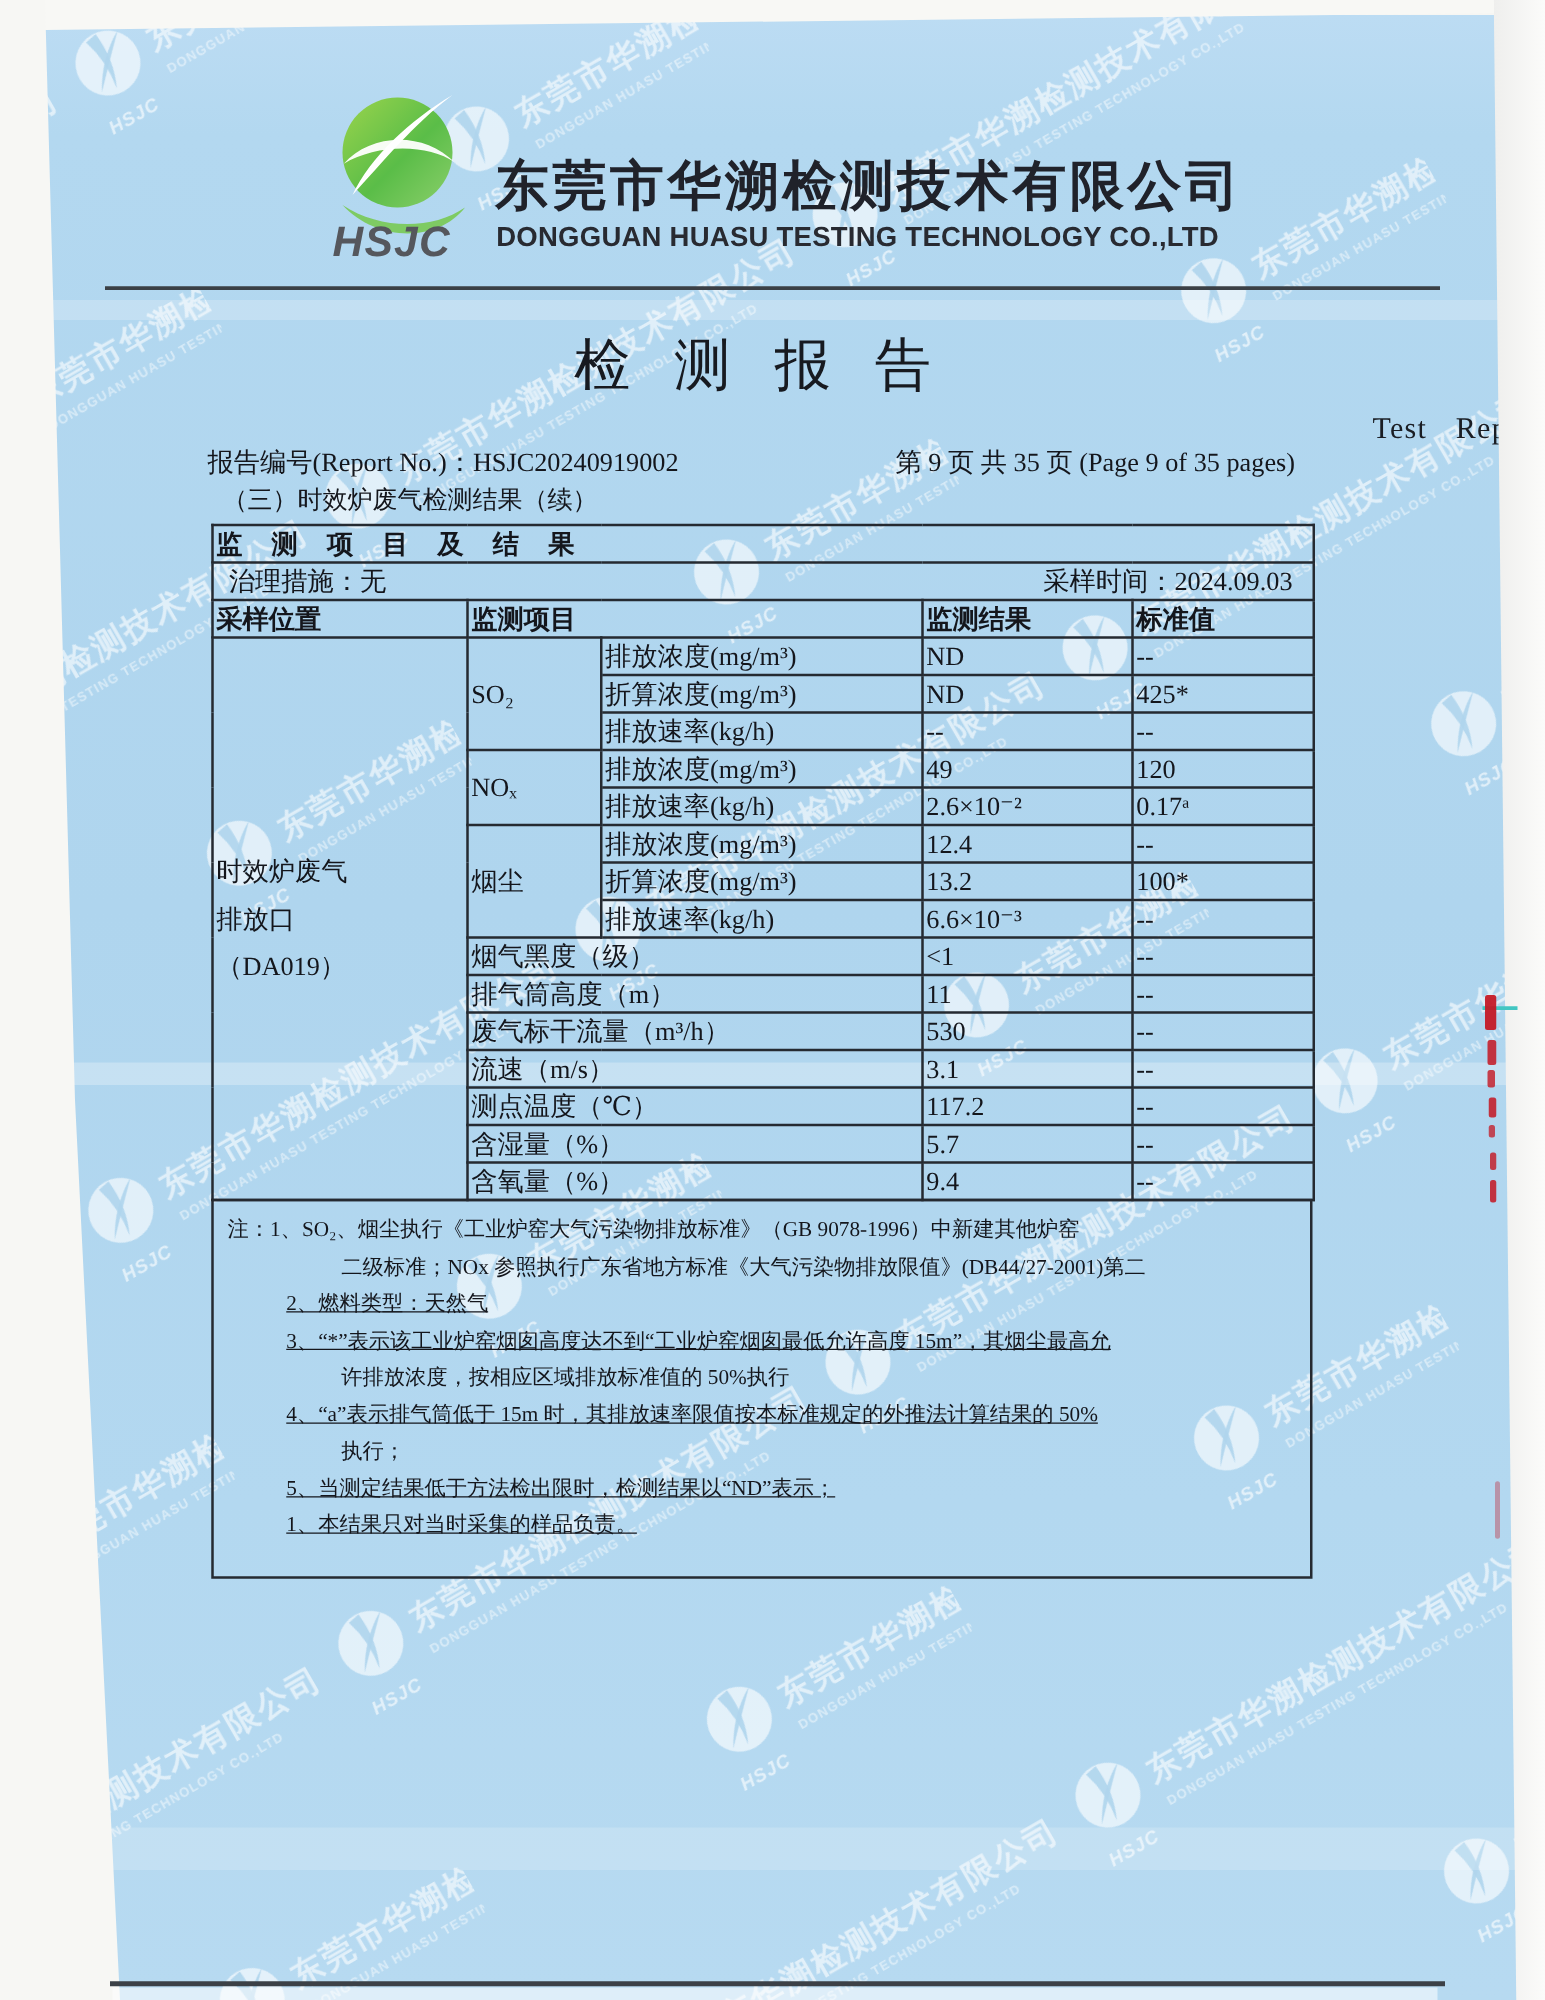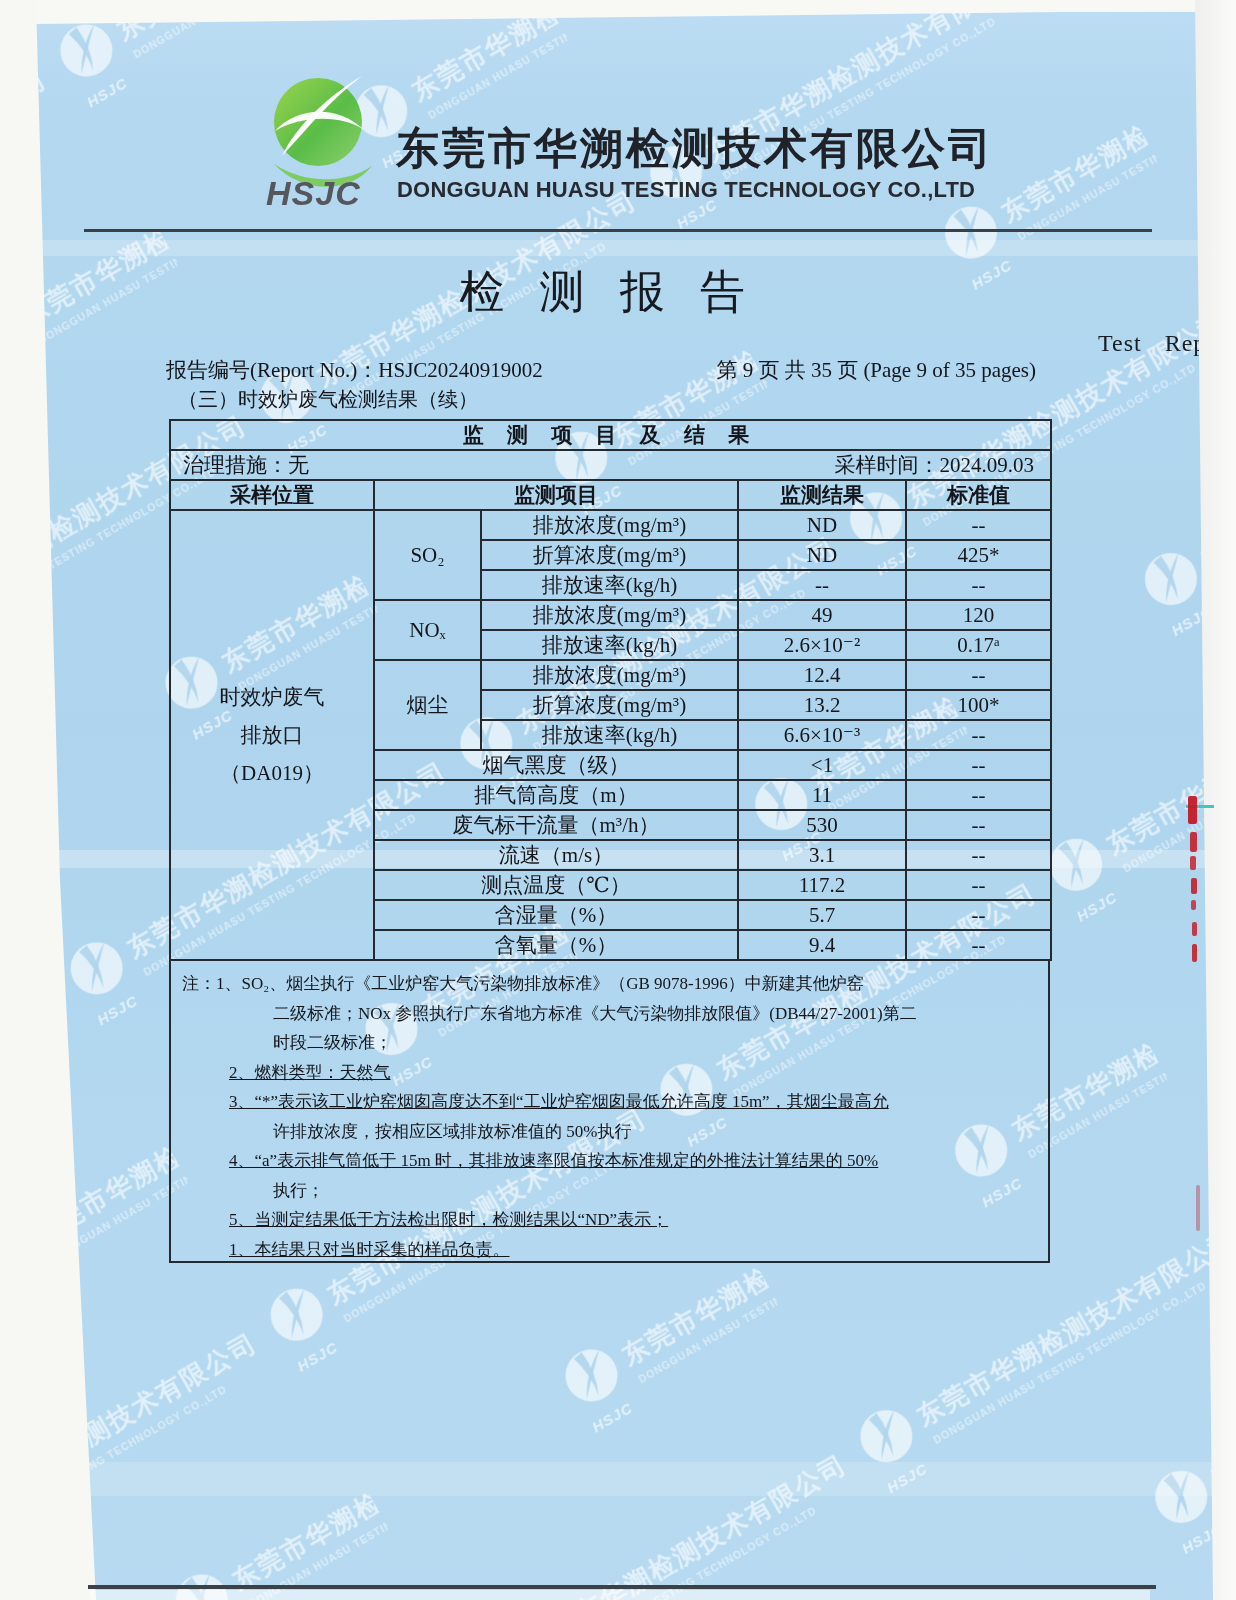--- a/index.html
+++ b/index.html
@@ -58,21 +58,21 @@
     position:absolute;left:166px;top:356px;width:870px;display:flex;justify-content:space-between;
     font-size:21px;color:#14161c;white-space:nowrap;gap:30px;
   }
   .section-line{
     position:absolute;left:178px;top:386px;font-size:20px;color:#14161c;white-space:nowrap;text-align:center;
   }
   
   .tablewrap{position:absolute;left:169px;top:419px;width:881px;}
   table.result{border-collapse:collapse;table-layout:fixed;width:881px;background:transparent;}
   table.result td{
-    border:2px solid #252a31;height:28px;text-align:center;vertical-align:middle;
+    border:2px solid #252a31;height:28px;text-align:left;vertical-align:middle;
     font-size:21px;color:#14161c;padding:0 2px;overflow:hidden;white-space:nowrap;
   }
   tr.banner td{height:25px;font-weight:600;letter-spacing:9px;}
   tr.meta td{height:27px;}
   .metaflex{display:flex;justify-content:space-between;align-items:center;padding:0 14px 0 10px;}
   tr.head td{font-weight:600;}
   td.loc{line-height:38px;}
   
   .notes{
     border:2px solid #252a31;border-top-width:2px;margin-top:-2px;
@@ -247,21 +247,20 @@
       <td colspan="2">含氧量（%）</td>
       <td>9.4</td>
       <td>--</td>
     </tr>
   </tbody>
     </table>
 
   <div class="notes">
     <div class="nl-a">注：1、SO₂、烟尘执行《工业炉窑大气污染物排放标准》（GB 9078-1996）中新建其他炉窑</div>
     <div class="nl-b">二级标准；NOx 参照执行广东省地方标准《大气污染物排放限值》(DB44/27-2001)第二</div>
-    <div class="nl-b">时段二级标准；</div>
     <div class="nl-c">2、燃料类型：天然气</div>
     <div class="nl-c">3、“*”表示该工业炉窑烟囱高度达不到“工业炉窑烟囱最低允许高度 15m”，其烟尘最高允</div>
     <div class="nl-b">许排放浓度，按相应区域排放标准值的 50%执行</div>
     <div class="nl-c">4、“a”表示排气筒低于 15m 时，其排放速率限值按本标准规定的外推法计算结果的 50%</div>
     <div class="nl-b">执行；</div>
     <div class="nl-c">5、当测定结果低于方法检出限时，检测结果以“ND”表示；</div>
     <div class="nl-c">1、本结果只对当时采集的样品负责。</div>
   </div>
 </div>
 

